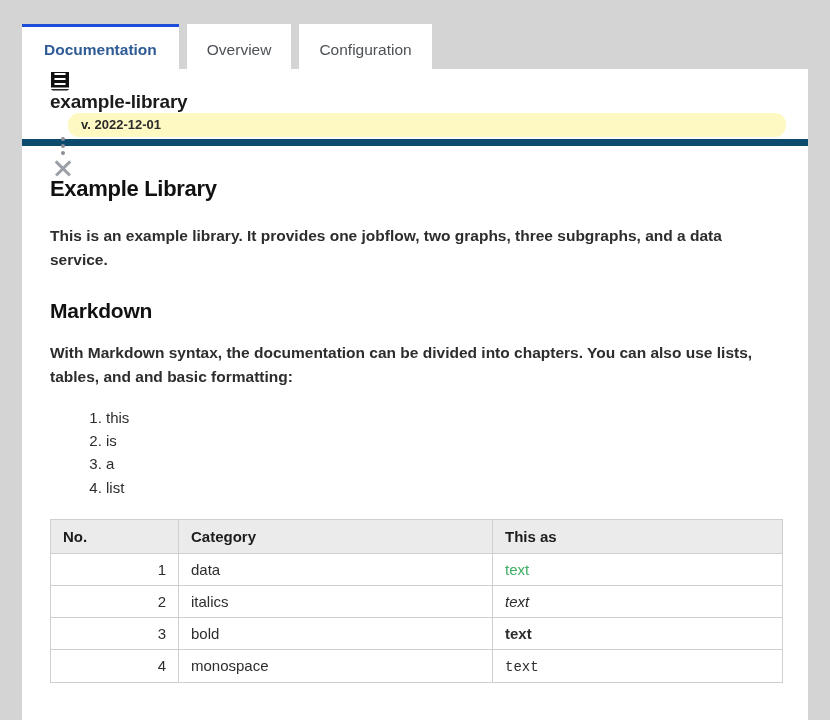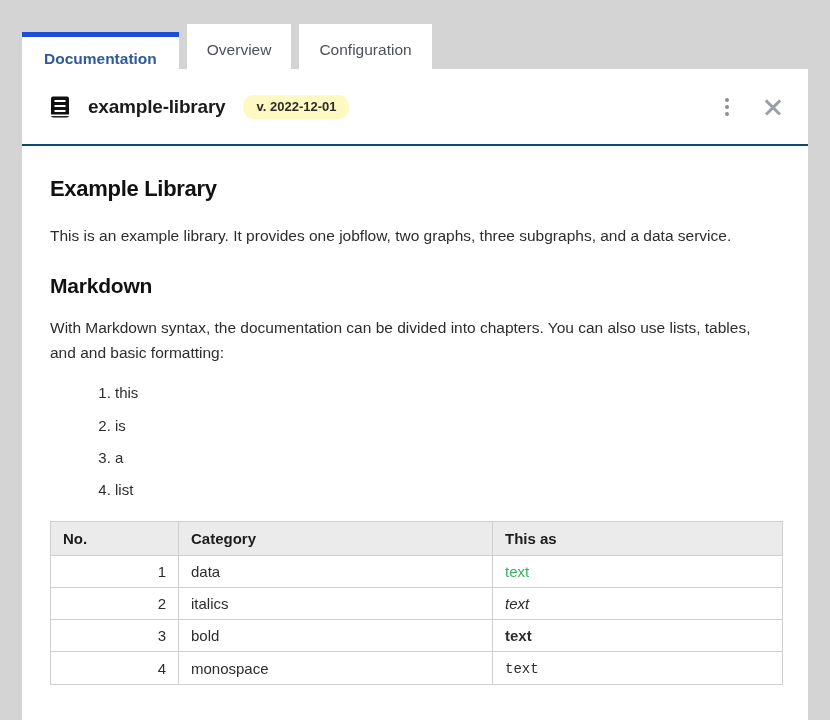--- a/index.html
+++ b/index.html
@@ -39,46 +39,45 @@
     align-items: center;
     justify-content: center;
     padding: 0 20px;
     font-size: 15.5px;
     color: #4d5156;
     border-top: 3px solid transparent;
     white-space: nowrap;
     cursor: pointer;
   }
   .tab.active {
-    border-top: 5px solid #1d4ed8;
+    border-top: 3px solid #1d4ed8;
     color: #2f5b96;
     font-weight: bold;
     padding: 0 22px;
-    margin-top: 8px;
   }
 
   
   .card {
     position: absolute;
     left: 22px;
     top: 69px;
     width: 786px;
     height: 651px;
     background: #ffffff;
     box-sizing: border-box;
   }
 
   .card-header {
     position: relative;
     height: 77px;
     display: flex;
-    align-items: center;
     padding: 0 22px 0 28px;
-    border-bottom: 2px solid #0c4a6e;
-    box-sizing: border-box;
+    border-bottom: 7px solid #0c4a6e;
+    box-sizing: border-box;
+    flex-direction: column;
   }
 
   .book-icon {
     width: 20px;
     height: 22px;
     flex: 0 0 auto;
     margin-right: 18px;
     display: block;
   }
 
@@ -162,30 +161,31 @@
     color: #111111;
     letter-spacing: -0.2px;
   }
 
   p.doc-para {
     margin: 0 0 6px 0;
     font-size: 15.5px;
     line-height: 1.58;
     color: #2d2d2d;
     max-width: 732px;
+    font-weight: bold;
   }
 
   ol.doc-list {
     margin: 18px 0 22px 0;
     padding-left: 52px;
     font-size: 15px;
     line-height: 1.28;
     color: #2d2d2d;
   }
-  ol.doc-list li { margin: 13px; padding: 0; }
+  ol.doc-list li { margin: 4px; padding: 0; }
 
   
   table.doc-table {
     border-collapse: collapse;
     width: 732px;
     margin-top: 16px;
     font-size: 15px;
     table-layout: fixed;
   }
   table.doc-table th,

